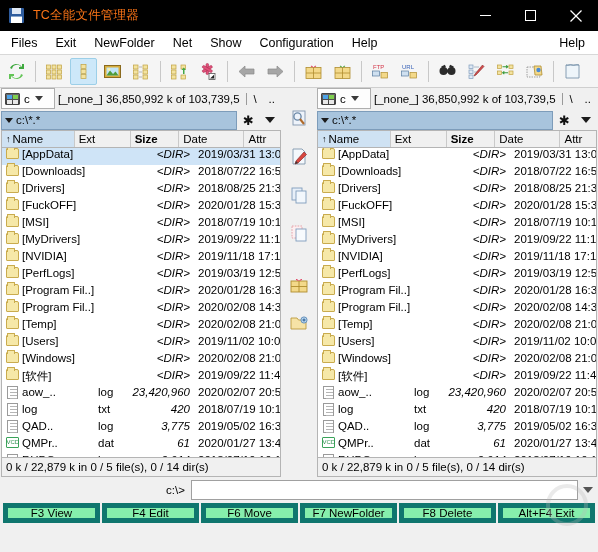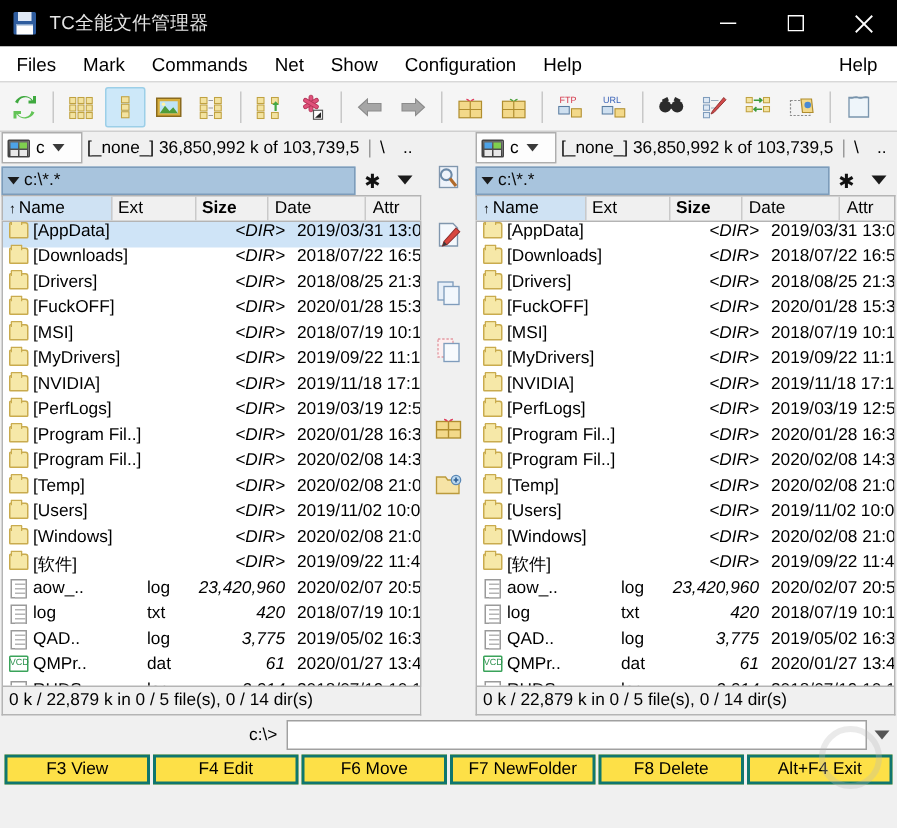--- a/index.html
+++ b/index.html
@@ -38,21 +38,21 @@
     left: 3px; top: 0px; width: 9px; height: 6px;
     background: #dfe8f5;
   }
   .floppy:after {
     content: ""; position: absolute;
     left: 2px; bottom: 0px; width: 11px; height: 6px;
     background: #ffffff;
     border-top: 1px solid #8aa7cc;
   }
   .title-text {
-    color: #e5e5e5;
+    color: #f97316;
     font-size: 12.5px;
     letter-spacing: .2px;
   }
   .win-btns {
     position: absolute; right: 0; top: 0;
     height: 31px; display: flex;
   }
   .win-btn {
     width: 45px; height: 31px;
     display: flex; align-items: center; justify-content: center;
@@ -374,22 +374,22 @@
   
   .fkeys {
     height: 22px;
     display: flex;
     background: #f0f0f0;
     padding: 0 2px 2px 2px;
   }
   .fkey {
     flex: 1 1 0;
     margin: 0 1px;
-    background: #fde047;
-    border: 2px solid #0f766e;
+    background: #86efac;
+    border: 5px solid #0f766e;
     display: flex;
     align-items: center;
     justify-content: center;
     font-size: 11.5px;
     color: #000;
     white-space: nowrap;
   }
 
   
   .watermark {
@@ -443,22 +443,22 @@
       <svg width="12" height="12" viewBox="0 0 12 12">
           <line x1="0.5" y1="0.5" x2="11.5" y2="11.5" stroke="#fff" stroke-width="1.2"></line>
           <line x1="11.5" y1="0.5" x2="0.5" y2="11.5" stroke="#fff" stroke-width="1.2"></line>
         </svg>
     </div>
   </div>
 </div>
 
 <div class="menubar">
   <div class="menu-item first">Files</div>
-  <div class="menu-item">Mark</div>
-  <div class="menu-item">Commands</div>
+  <div class="menu-item">Exit</div>
+  <div class="menu-item">NewFolder</div>
   <div class="menu-item">Net</div>
   <div class="menu-item">Show</div>
   <div class="menu-item">Configuration</div>
   <div class="menu-item">Help</div>
   <div class="menu-item menu-right">Help</div>
 </div>
 
 <div class="toolbar">
 
   <div class="tb-btn">

